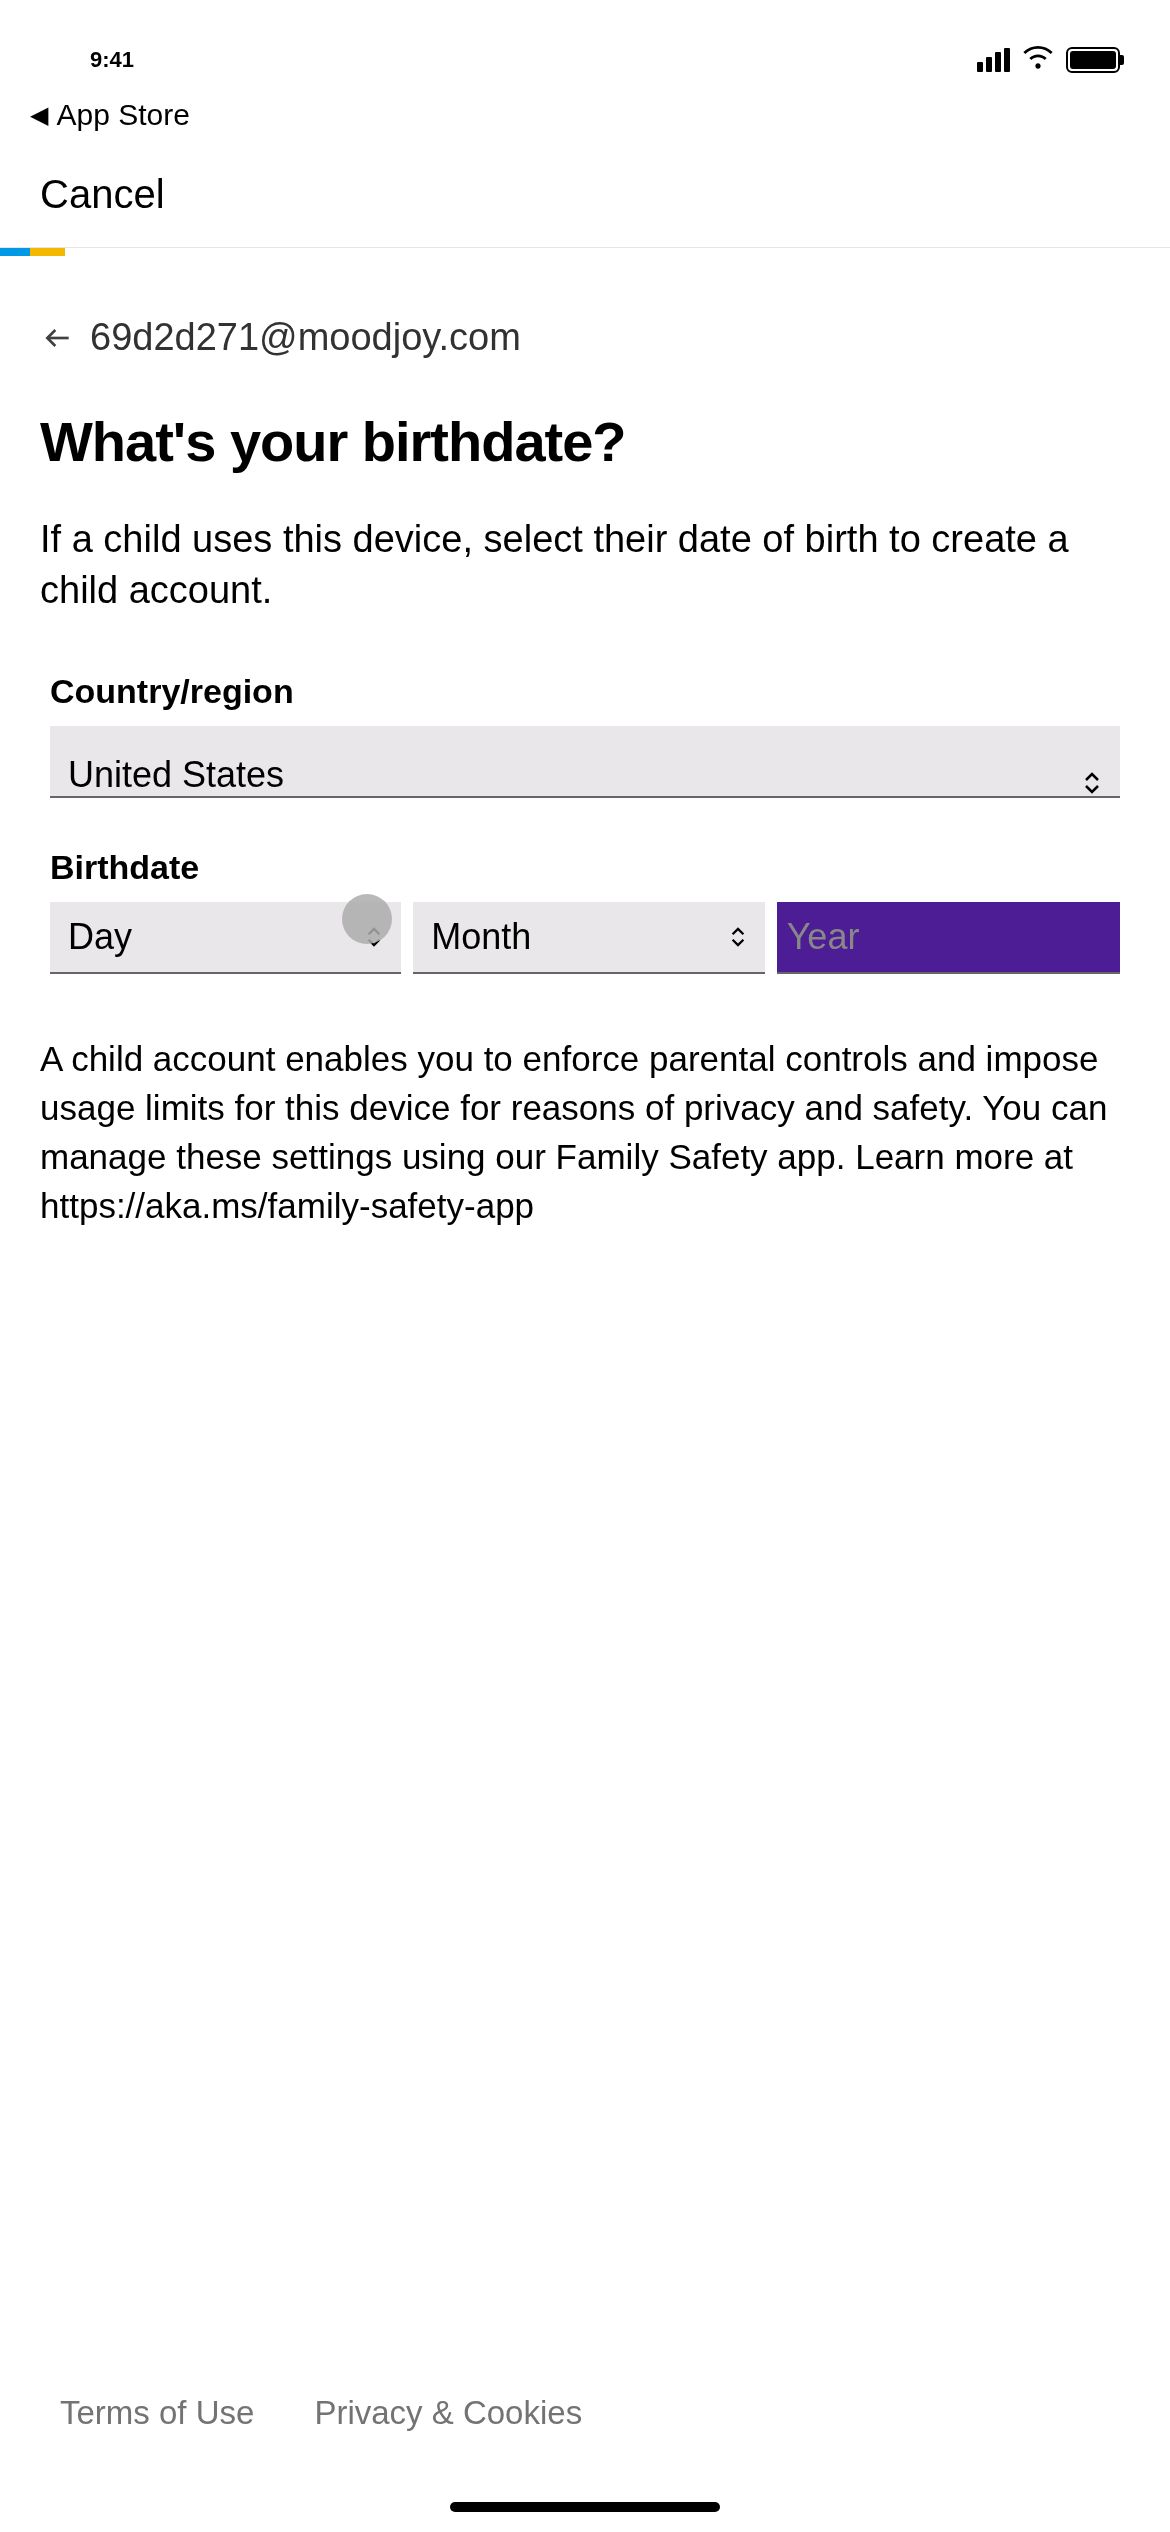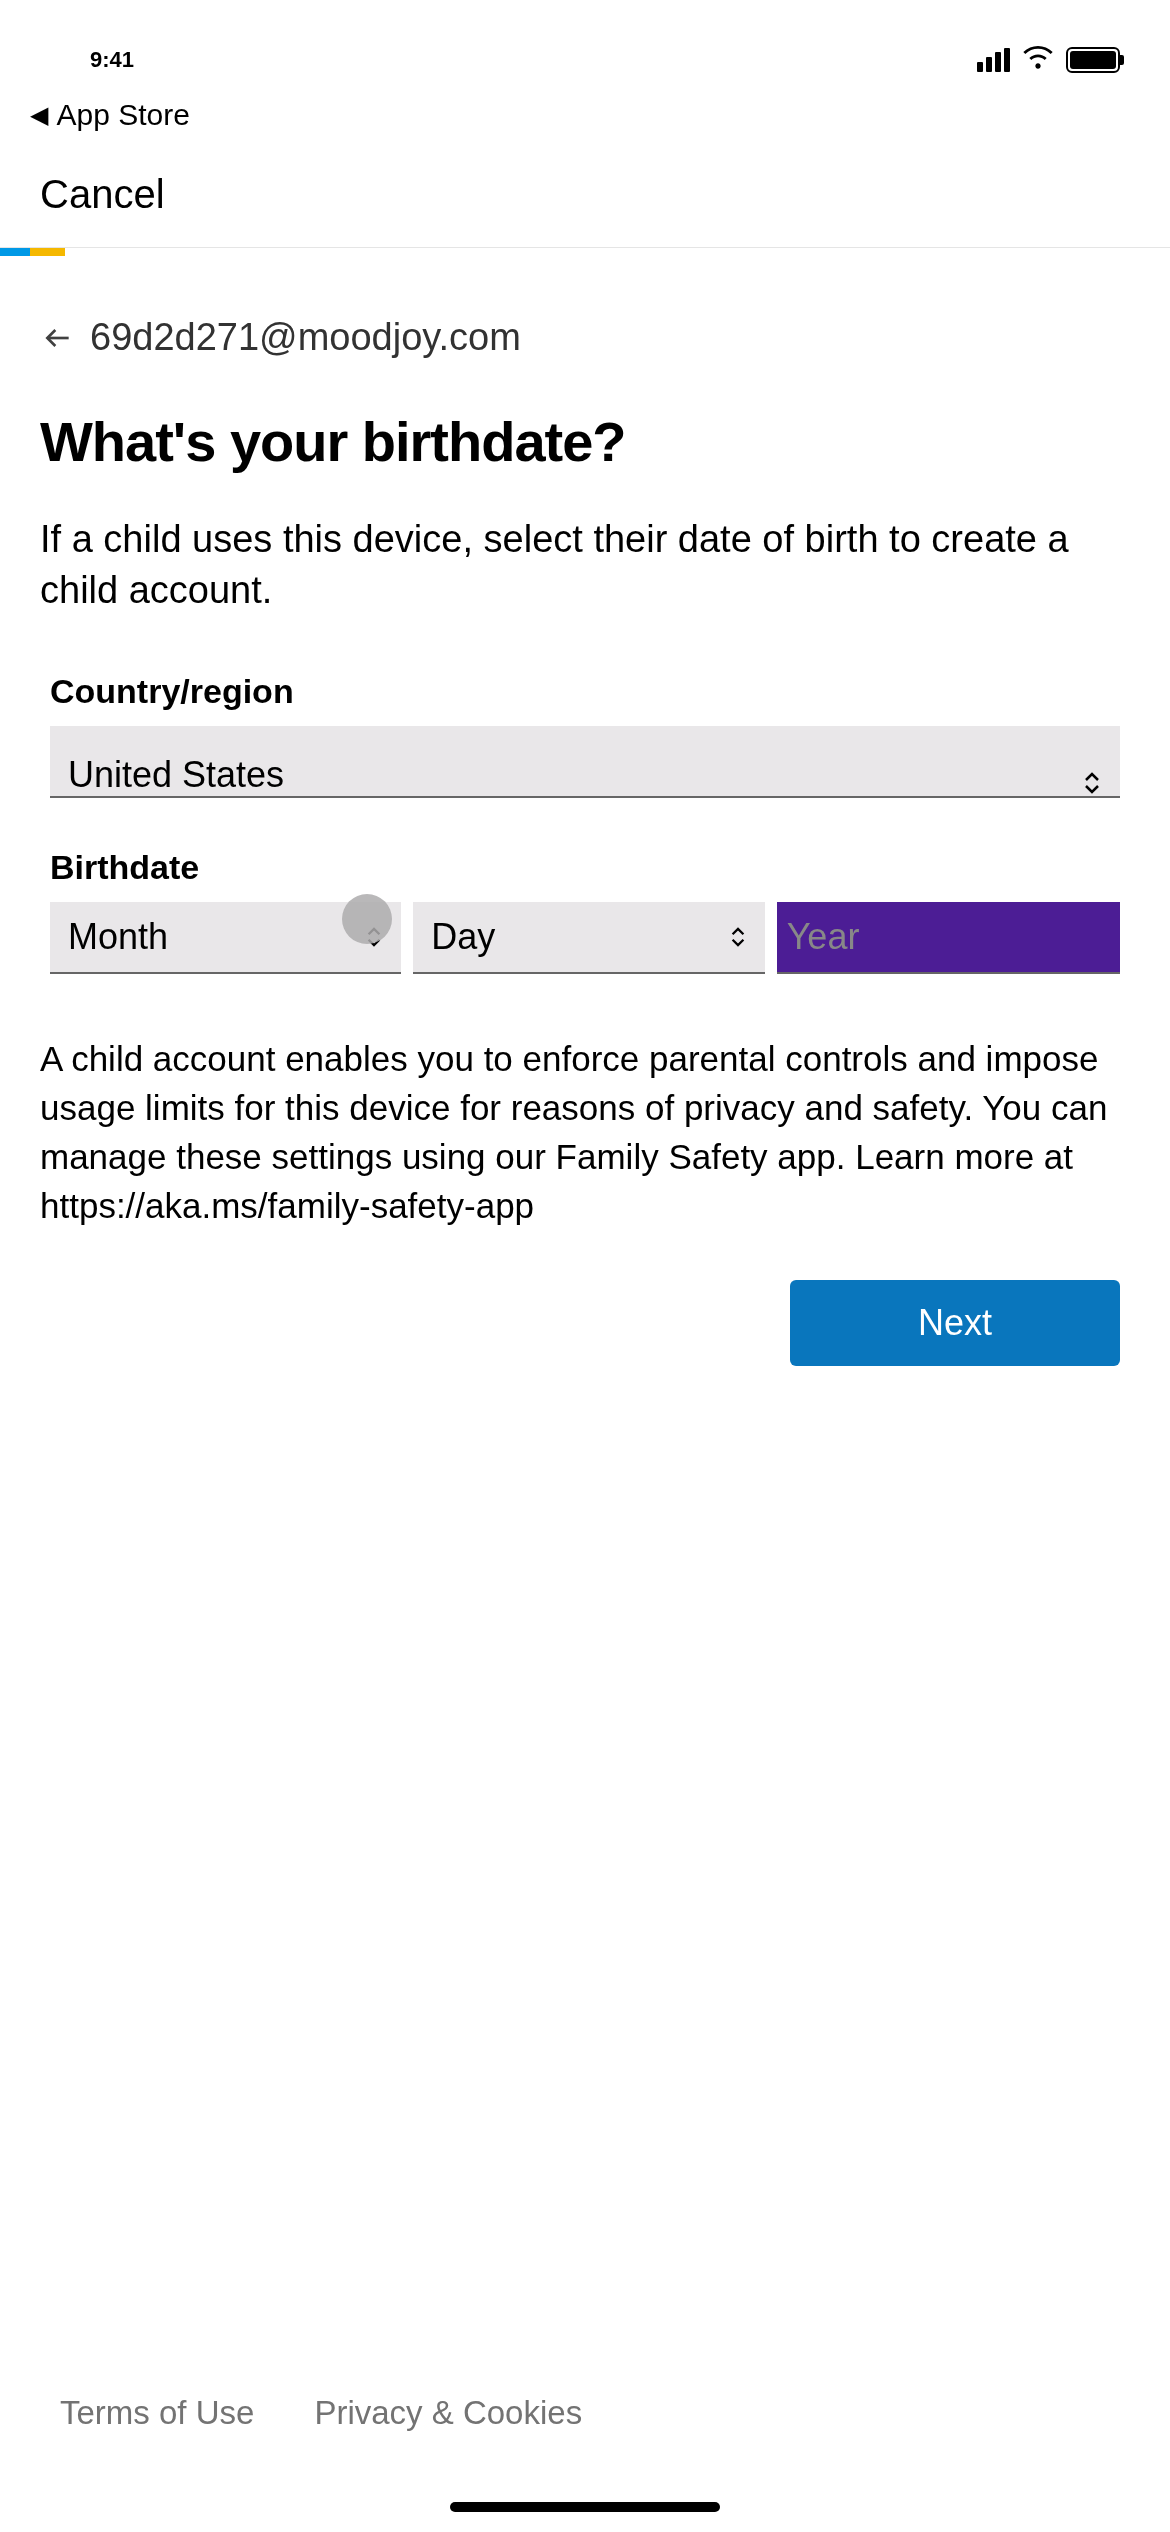--- a/index.html
+++ b/index.html
@@ -309,48 +309,45 @@
           <polyline points="4,10 10,4 16,10"></polyline>
           <polyline points="4,16 10,22 16,16"></polyline>
         </svg>
       </span>
     </div>
 
     <div class="field-label">Birthdate</div>
     <div class="date-row">
       <div class="touch-dot"></div>
       <div class="date-field">
-        <span class="select-value">Month</span>
+        <span class="select-value">Day</span>
         <span class="select-chevrons">
           <svg width="18" height="24" viewBox="0 0 20 26" fill="none" stroke="#000" stroke-width="2.5">
             <polyline points="4,10 10,4 16,10"></polyline>
             <polyline points="4,16 10,22 16,16"></polyline>
           </svg>
         </span>
       </div>
       <div class="date-field">
-        <span class="select-value">Day</span>
+        <span class="select-value">Month</span>
         <span class="select-chevrons">
           <svg width="18" height="24" viewBox="0 0 20 26" fill="none" stroke="#000" stroke-width="2.5">
             <polyline points="4,10 10,4 16,10"></polyline>
             <polyline points="4,16 10,22 16,16"></polyline>
           </svg>
         </span>
       </div>
       <div class="date-field year">
         <span class="select-value">Year</span>
       </div>
     </div>
   </div>
 
   <p class="help-text">A child account enables you to enforce parental controls and impose usage limits for this device for reasons of privacy and safety. You can manage these settings using our Family Safety app. Learn more at https://aka.ms/family-safety-app</p>
 
-  <div class="next-row">
-    <button class="next-button">Next</button>
-  </div>
 </div>
 
 <div class="footer">
   <span class="footer-link">Terms of Use</span>
   <span class="footer-link">Privacy &amp; Cookies</span>
 </div>
 
 <div class="home-indicator"></div>
 
 </body></html>

